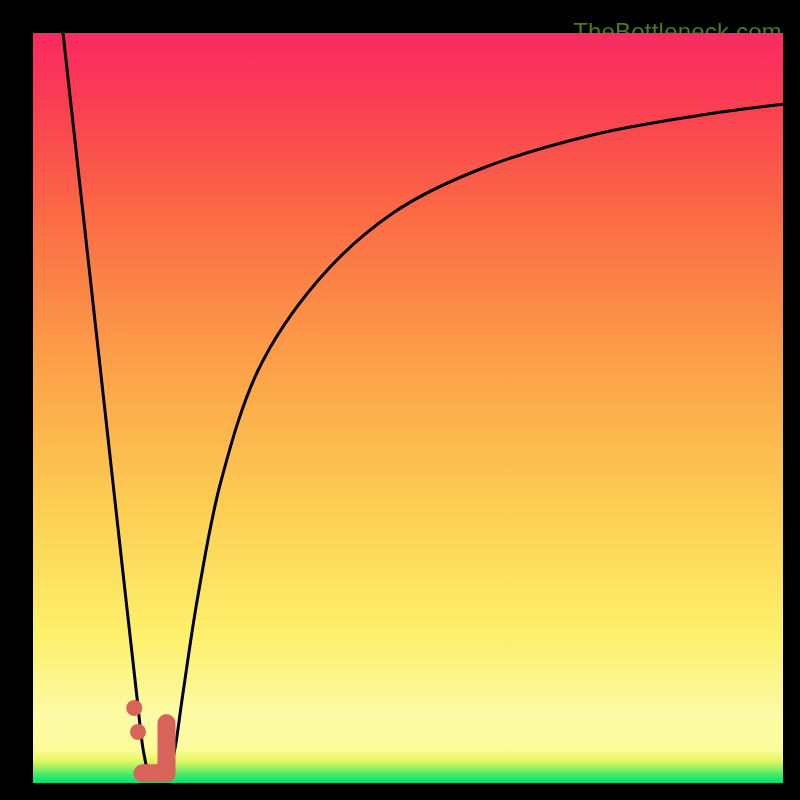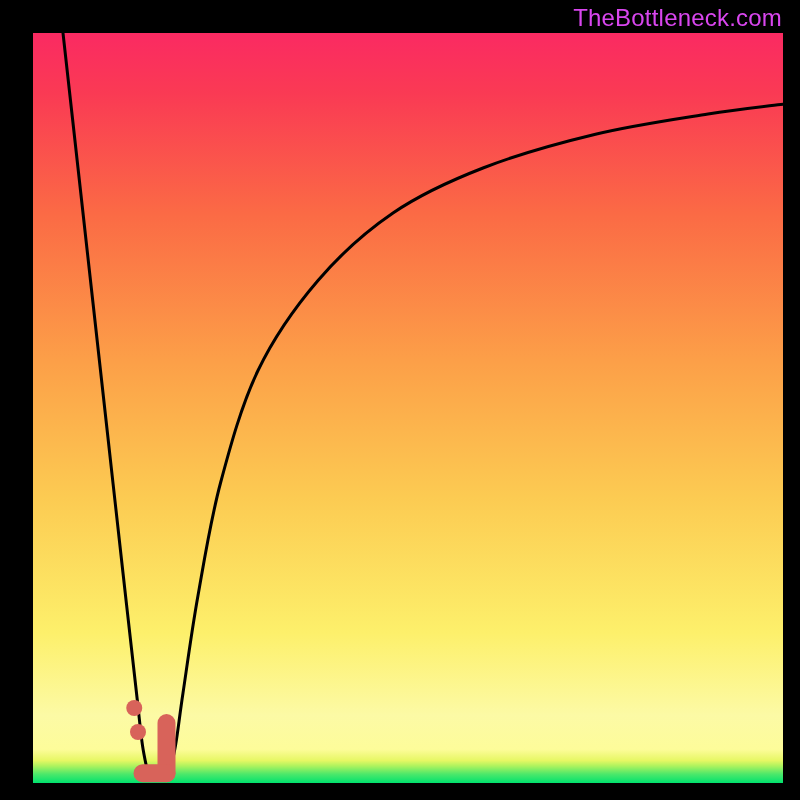--- a/index.html
+++ b/index.html
@@ -43,25 +43,25 @@
   }
   svg.curve {
     position: absolute;
     left: 0;
     top: 0;
     width: 750px;
     height: 750px;
   }
   .watermark {
     position: absolute;
-    top: 4px;
+    top: 18px;
     right: 18px;
     font-family: Arial, Helvetica, sans-serif;
     font-size: 24px;
-    color: #d946ef;
+    color: #4d7c0f;
     letter-spacing: 0.2px;
   }
 </style>
 </head>
 <body>
 
 <div class="frame">
   <div class="watermark">TheBottleneck.com</div>
   <div class="plot">
     <svg class="curve" viewBox="0 0 750 750" preserveAspectRatio="none">

